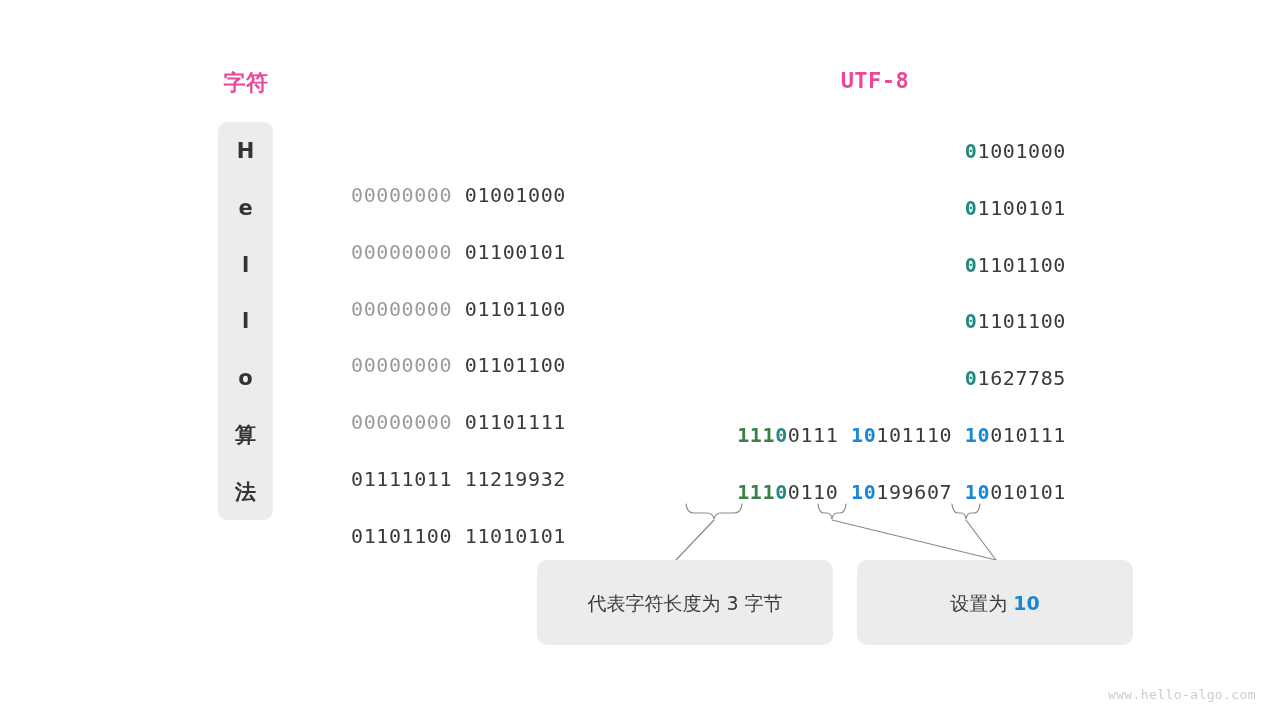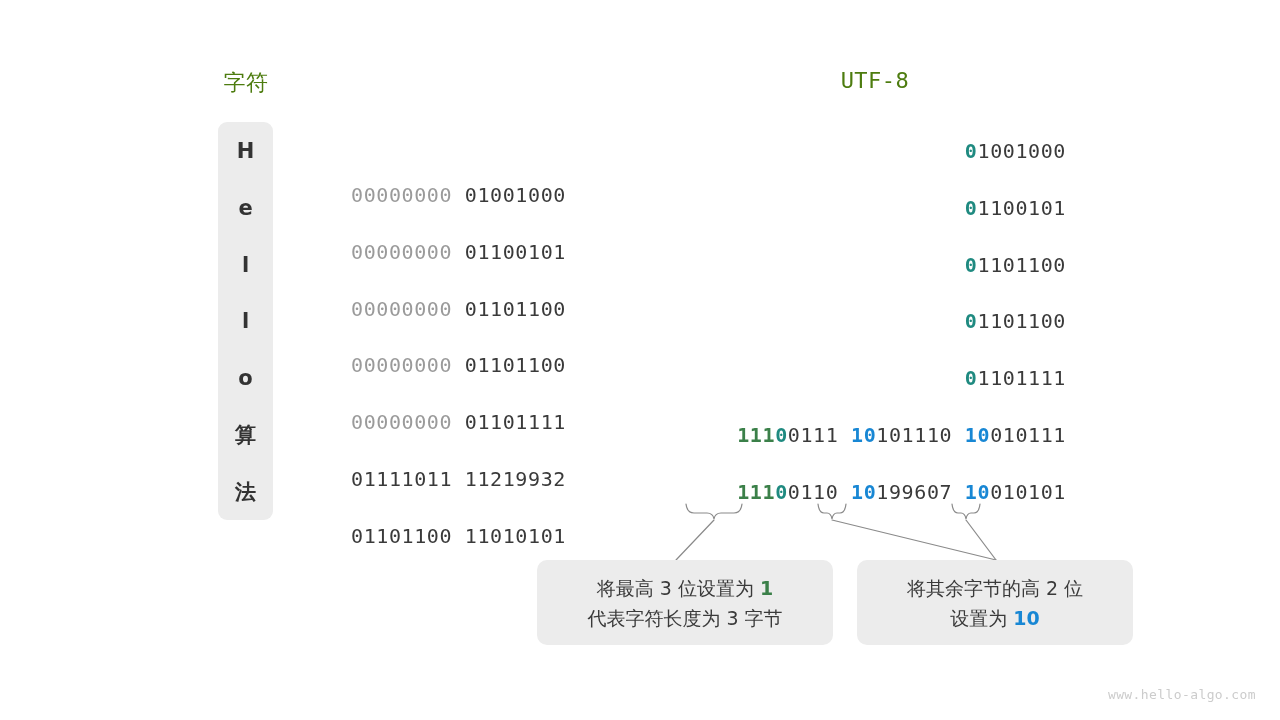--- a/index.html
+++ b/index.html
@@ -18,23 +18,23 @@
     position: absolute;
     left: 0; top: 0;
     width: 1280px;
     height: 720px;
   }
 
   
   .col-header {
     position: absolute;
     font-family: "DejaVu Sans Mono", monospace;
-    font-weight: normal;
+    font-weight: bold;
     font-size: 22px;
-    color: #4d7c0f;
+    color: #ec4899;
     white-space: nowrap;
     letter-spacing: 0.5px;
   }
   .hdr-char   { left: 218px; top: 68px; width: 56px; text-align: center; font-family: "DejaVu Sans", sans-serif; }
   .hdr-unicode{ left: 378px; top: 68px; width: 200px; text-align: center; }
   .hdr-utf8   { left: 775px; top: 68px; width: 200px; text-align: center; }
 
   
   .char-box {
     position: absolute;
@@ -145,21 +145,21 @@
       <div class="bits unicode-cell" style="top: 198px;"><span class="dim">00000000</span><span> </span><span class="dark">01100101</span></div>
       <div class="bits utf8-cell" style="top: 198px;"><span class="lead0">0</span><span class="dark">1100101</span></div>
       <div class="char-cell" style="top: 255px;">l</div>
       <div class="bits unicode-cell" style="top: 255px;"><span class="dim">00000000</span><span> </span><span class="dark">01101100</span></div>
       <div class="bits utf8-cell" style="top: 255px;"><span class="lead0">0</span><span class="dark">1101100</span></div>
       <div class="char-cell" style="top: 311px;">l</div>
       <div class="bits unicode-cell" style="top: 311px;"><span class="dim">00000000</span><span> </span><span class="dark">01101100</span></div>
       <div class="bits utf8-cell" style="top: 311px;"><span class="lead0">0</span><span class="dark">1101100</span></div>
       <div class="char-cell" style="top: 368px;">o</div>
       <div class="bits unicode-cell" style="top: 368px;"><span class="dim">00000000</span><span> </span><span class="dark">01101111</span></div>
-      <div class="bits utf8-cell" style="top: 368px;"><span class="lead0">0</span><span class="dark">1101111</span></div>
+      <div class="bits utf8-cell" style="top: 368px;"><span class="lead0">0</span><span class="dark">1627785</span></div>
       <div class="char-cell" style="top: 425px;">算</div>
       <div class="bits unicode-cell" style="top: 425px;"><span class="dark">01111011</span><span> </span><span class="dark">11219932</span></div>
       <div class="bits utf8-cell" style="top: 425px;"><span class="lead1">111</span><span class="lead0">0</span><span class="dark">0111</span><span> </span><span class="cont">10</span><span class="dark">101110</span><span> </span><span class="cont">10</span><span class="dark">010111</span></div>
       <div class="char-cell" style="top: 482px;">法</div>
       <div class="bits unicode-cell" style="top: 482px;"><span class="dark">01101100</span><span> </span><span class="dark">11010101</span></div>
       <div class="bits utf8-cell" style="top: 482px;"><span class="lead1">111</span><span class="lead0">0</span><span class="dark">0110</span><span> </span><span class="cont">10</span><span class="dark">199607</span><span> </span><span class="cont">10</span><span class="dark">010101</span></div>
     </div>
 
   <svg id="connectors" viewBox="0 0 1280 720" xmlns="http://www.w3.org/2000/svg">
     <g fill="none" stroke="#8a8a8a" stroke-width="1.2" stroke-linecap="round">
@@ -172,23 +172,21 @@
 
       <path d="M714,520 L676,560"></path>
 
       <path d="M832,520 L996,560"></path>
 
       <path d="M966,520 L996,560"></path>
     </g>
   </svg>
 
   <div class="note note-1">
-    <div class="note-line"><span>将最高 3 位设置为 </span><span class="g">1</span></div>
     <div class="note-line">代表字符长度为 3 字节</div>
   </div>
 
   <div class="note note-2">
-    <div class="note-line">将其余字节的高 2 位</div>
     <div class="note-line"><span>设置为 </span><span class="b">10</span></div>
   </div>
 
   <div class="watermark">www.hello-algo.com</div>
 </div>
 
 </body></html>

